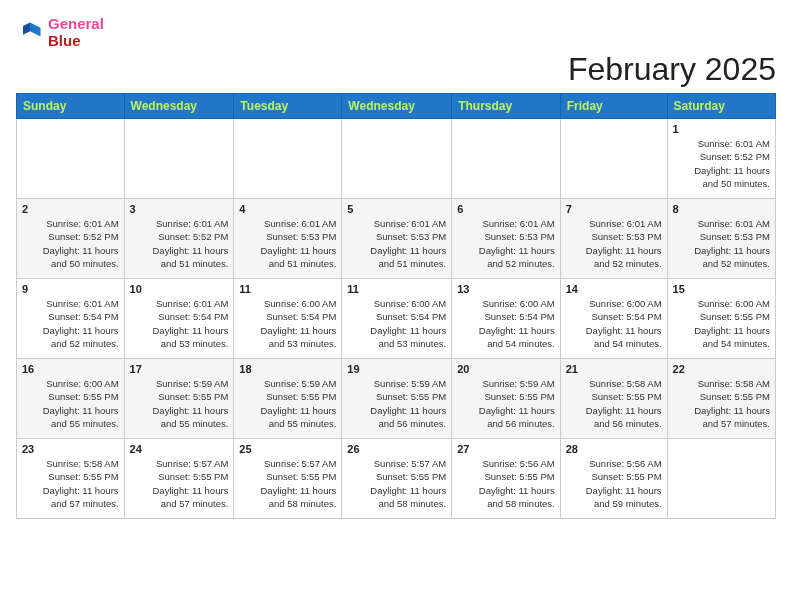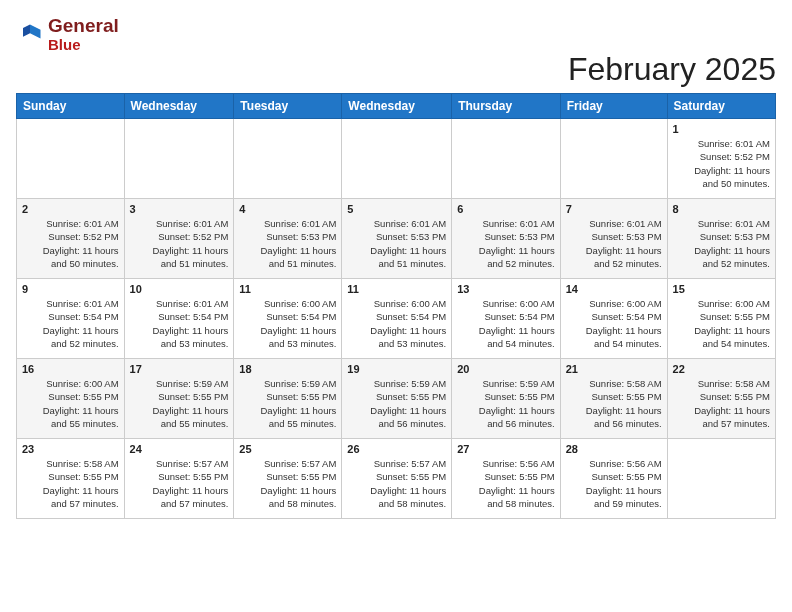--- a/index.html
+++ b/index.html
@@ -27,23 +27,23 @@
       align-items: center;
       gap: 4px;
       margin-top: 4px;
     }
     .logo-text {
       display: flex;
       flex-direction: column;
       line-height: 1.1;
     }
     .logo-general {
-      font-size: 19px;
+      font-size: 15px;
       font-weight: bold;
-      color: #7f1d1d;
+      color: #ec4899;
     }
     .logo-blue {
       font-size: 15px;
       font-weight: bold;
       color: #b91c1c;
     }
     .logo-icon {
       width: 28px;
       height: 28px;
     }
@@ -62,21 +62,21 @@
       color: #444;
       margin-top: 2px;
     }
     .calendar {
       width: 100%;
       border-collapse: collapse;
       border: 1px solid #bbb;
     }
     .calendar th {
       background: #2176c7;
-      color: #ffffff;
+      color: #bef264;
       font-size: 12px;
       font-weight: bold;
       padding: 5px 6px;
       text-align: left;
       border: 1px solid #1a62a8;
     }
     .calendar td {
       width: 113px;
       vertical-align: top;
       padding: 4px 5px;

